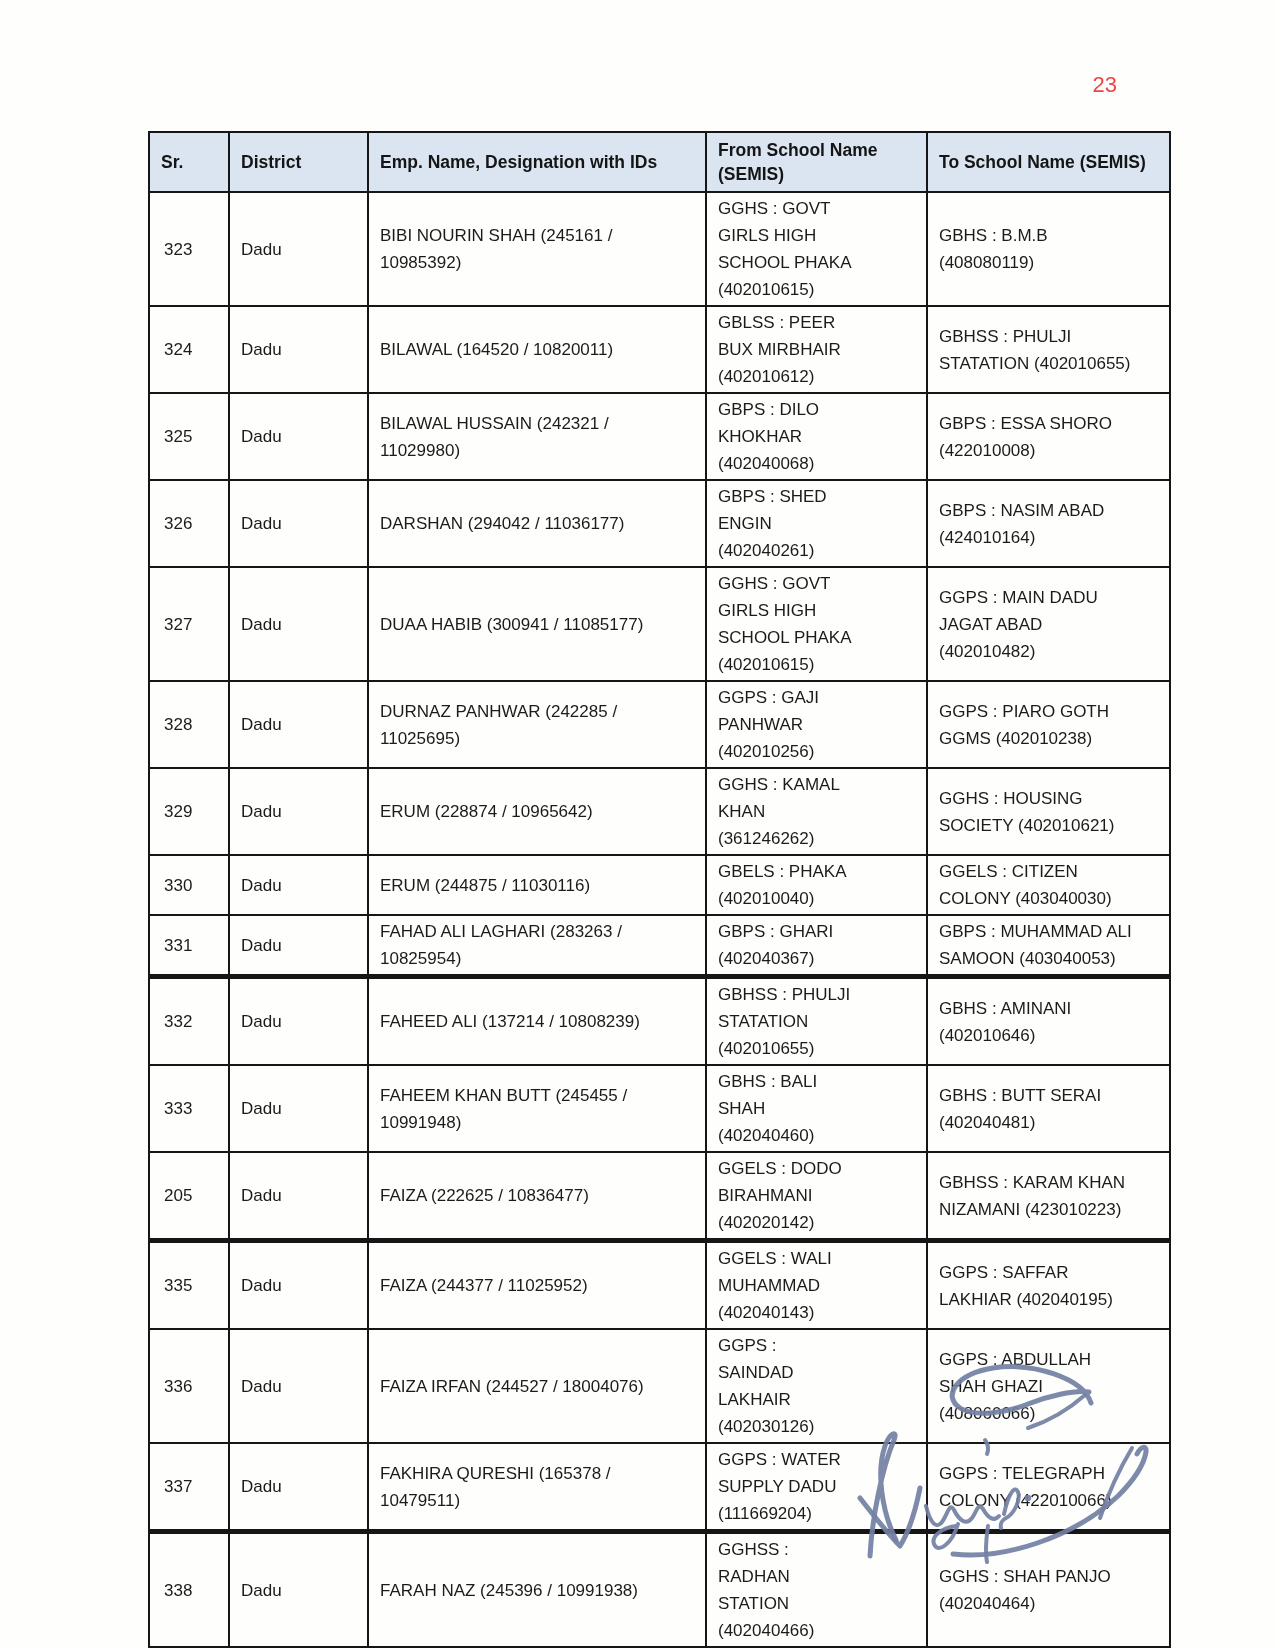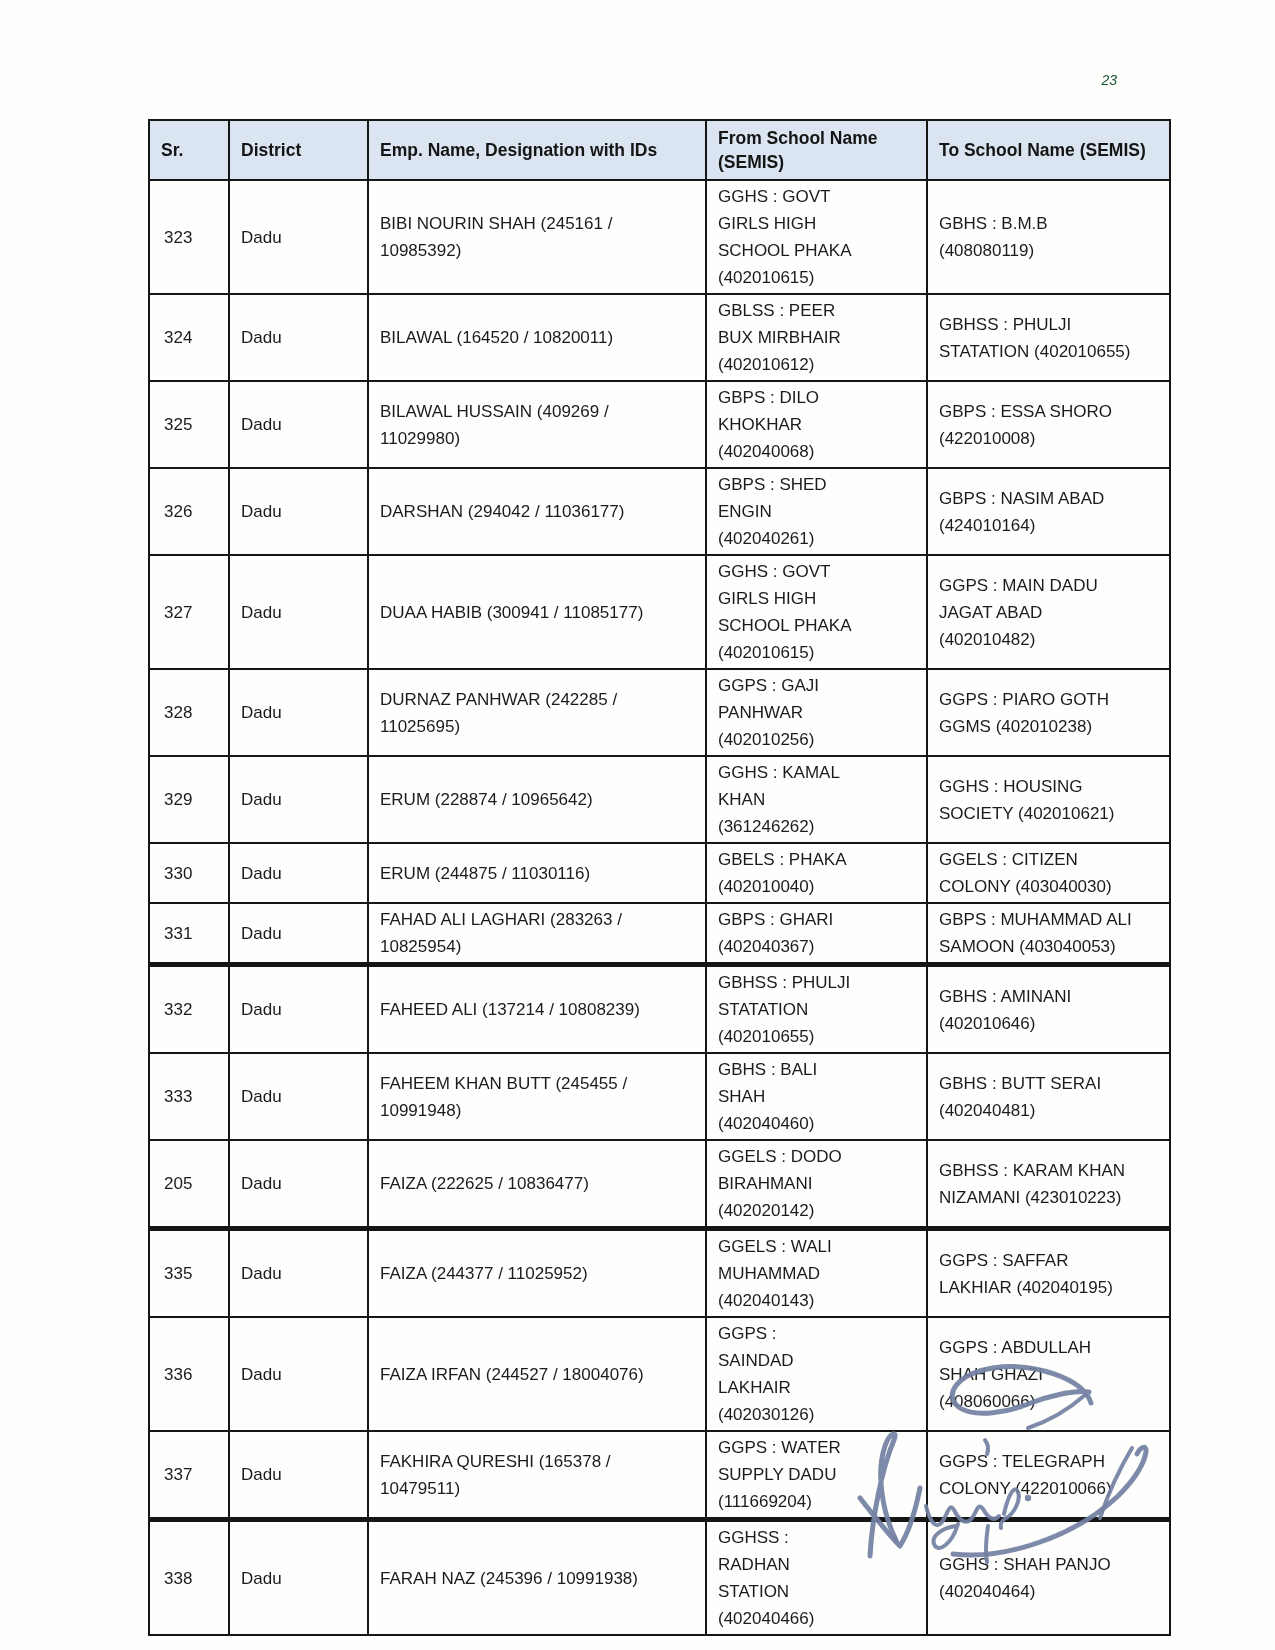--- a/index.html
+++ b/index.html
@@ -7,24 +7,24 @@
     width:1275px; height:1650px;
     background:#ffffff;
     font-family:"Liberation Sans", sans-serif;
     color:#1b1b1b;
     position:relative;
     overflow:hidden;
   }
   .sheet { position:absolute; inset:0; background:#fefefd; }
   .page-number {
     position:absolute; top:72px; right:158px;
-    font-size:14px; color:#14532d;font-style:italic;
+    font-size:22px; color:#ef4444;
   }
   table.transfer-table {
-    position:absolute; left:148px; top:119px;
+    position:absolute; left:148px; top:131px;
     width:1021px;
     border-collapse:collapse;
     table-layout:fixed;
   }
   col.c-sr   { width:80px; }
   col.c-dist { width:139px; }
   col.c-emp  { width:338px; }
   col.c-from { width:221px; }
   col.c-to   { width:243px; }
   th, td { border:2px solid #161616; vertical-align:middle; }
@@ -100,21 +100,21 @@
         <tr>
       <td class="cell-sr">324</td>
       <td class="cell-dist">Dadu</td>
       <td class="cell-emp">BILAWAL (164520 / 10820011)</td>
       <td class="cell-from">GBLSS : PEER BUX MIRBHAIR (402010612)</td>
       <td class="cell-to">GBHSS : PHULJI STATATION (402010655)</td>
     </tr>
         <tr>
       <td class="cell-sr">325</td>
       <td class="cell-dist">Dadu</td>
-      <td class="cell-emp">BILAWAL HUSSAIN (409269 / 11029980)</td>
+      <td class="cell-emp">BILAWAL HUSSAIN (242321 / 11029980)</td>
       <td class="cell-from">GBPS : DILO KHOKHAR (402040068)</td>
       <td class="cell-to">GBPS : ESSA SHORO (422010008)</td>
     </tr>
         <tr>
       <td class="cell-sr">326</td>
       <td class="cell-dist">Dadu</td>
       <td class="cell-emp">DARSHAN (294042 / 11036177)</td>
       <td class="cell-from">GBPS : SHED ENGIN (402040261)</td>
       <td class="cell-to">GBPS : NASIM ABAD (424010164)</td>
     </tr>

